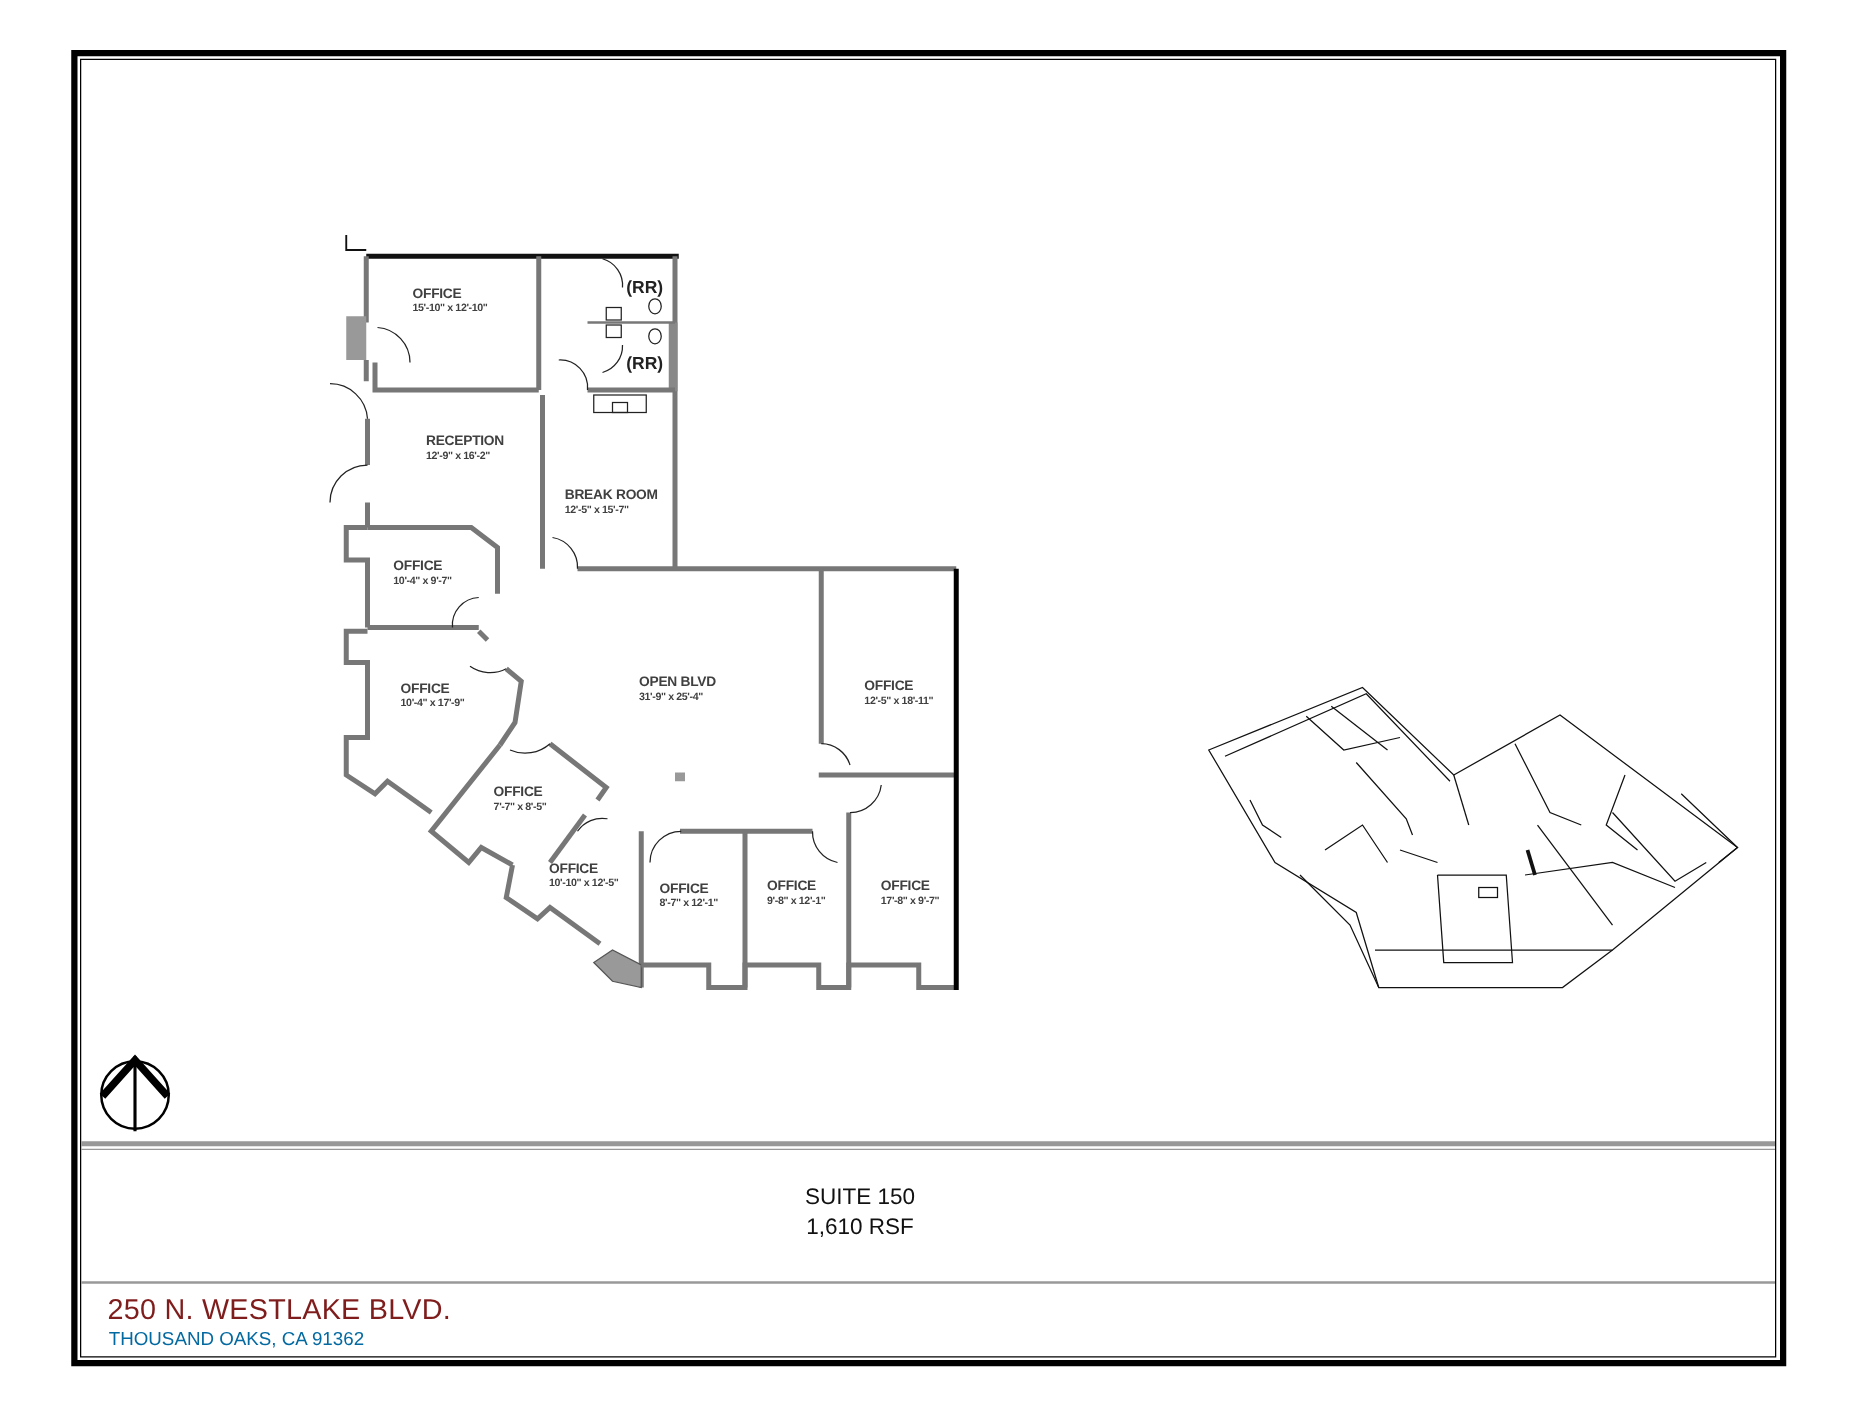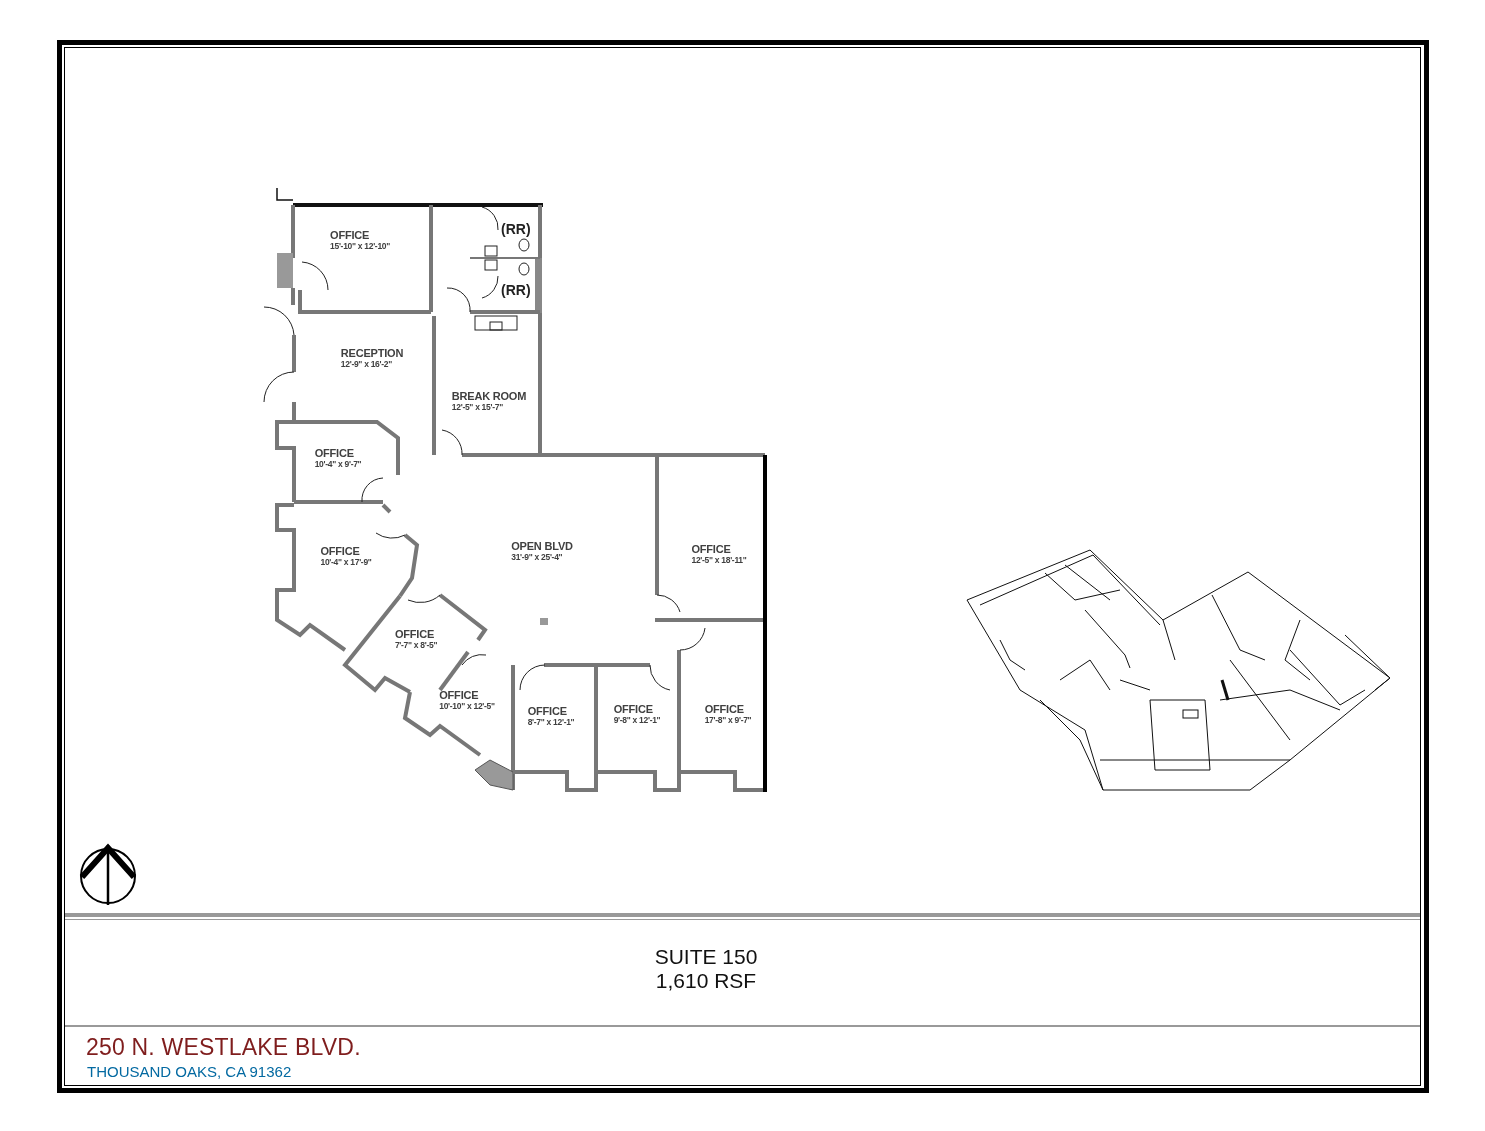--- a/index.html
+++ b/index.html
@@ -2,21 +2,21 @@
 <html><head>
 <meta charset="utf-8">
 <style>
   html, body { margin: 0; padding: 0; background: #ffffff; }
   body { width: 1485px; height: 1131px; position: relative; overflow: hidden; font-family: "Liberation Sans", sans-serif; }
   .frame-outer { position: absolute; left: 57px; top: 40px; width: 1372px; height: 1053px; box-sizing: border-box; border: 5px solid #000; }
   .frame-inner { position: absolute; left: 64px; top: 47px; width: 1357px; height: 1039px; box-sizing: border-box; border: 1.5px solid #000; }
   .sep-thick { position: absolute; left: 65px; top: 913px; width: 1355px; height: 4px; background: #999; }
   .sep-thin { position: absolute; left: 65px; top: 919px; width: 1355px; height: 1px; background: #999; }
   .sep-mid { position: absolute; left: 65px; top: 1025px; width: 1355px; height: 2px; background: #999; }
-  .suite-block { position: absolute; left: 606px; top: 945px; width: 200px; text-align: center; color: #111; font-size: 21px; line-height: 24px; }
+  .suite-block { position: absolute; left: 588px; top: 945px; width: 200px; text-align: center; color: #111; font-size: 18px; line-height: 24px; }
   .addr1 { position: absolute; left: 86px; top: 1034px; font-size: 23px; color: #7f1d1d; letter-spacing: 0.2px; }
   .addr2 { position: absolute; left: 87px; top: 1063px; font-size: 15px; color: #0369a1; }
   svg.plan { position: absolute; left: 0; top: 0; }
   .room-label { position: absolute; color: #404040; transform: translateX(-50%); white-space: nowrap; }
   .room-name { font-weight: bold; font-size: 11px; letter-spacing: -0.2px; display: block; }
   .room-dim { font-weight: bold; font-size: 8.5px; display: block; letter-spacing: -0.3px; }
   .rr-label { position: absolute; font-weight: bold; font-size: 14px; color: #222; }
 </style>
 </head>
 <body>

